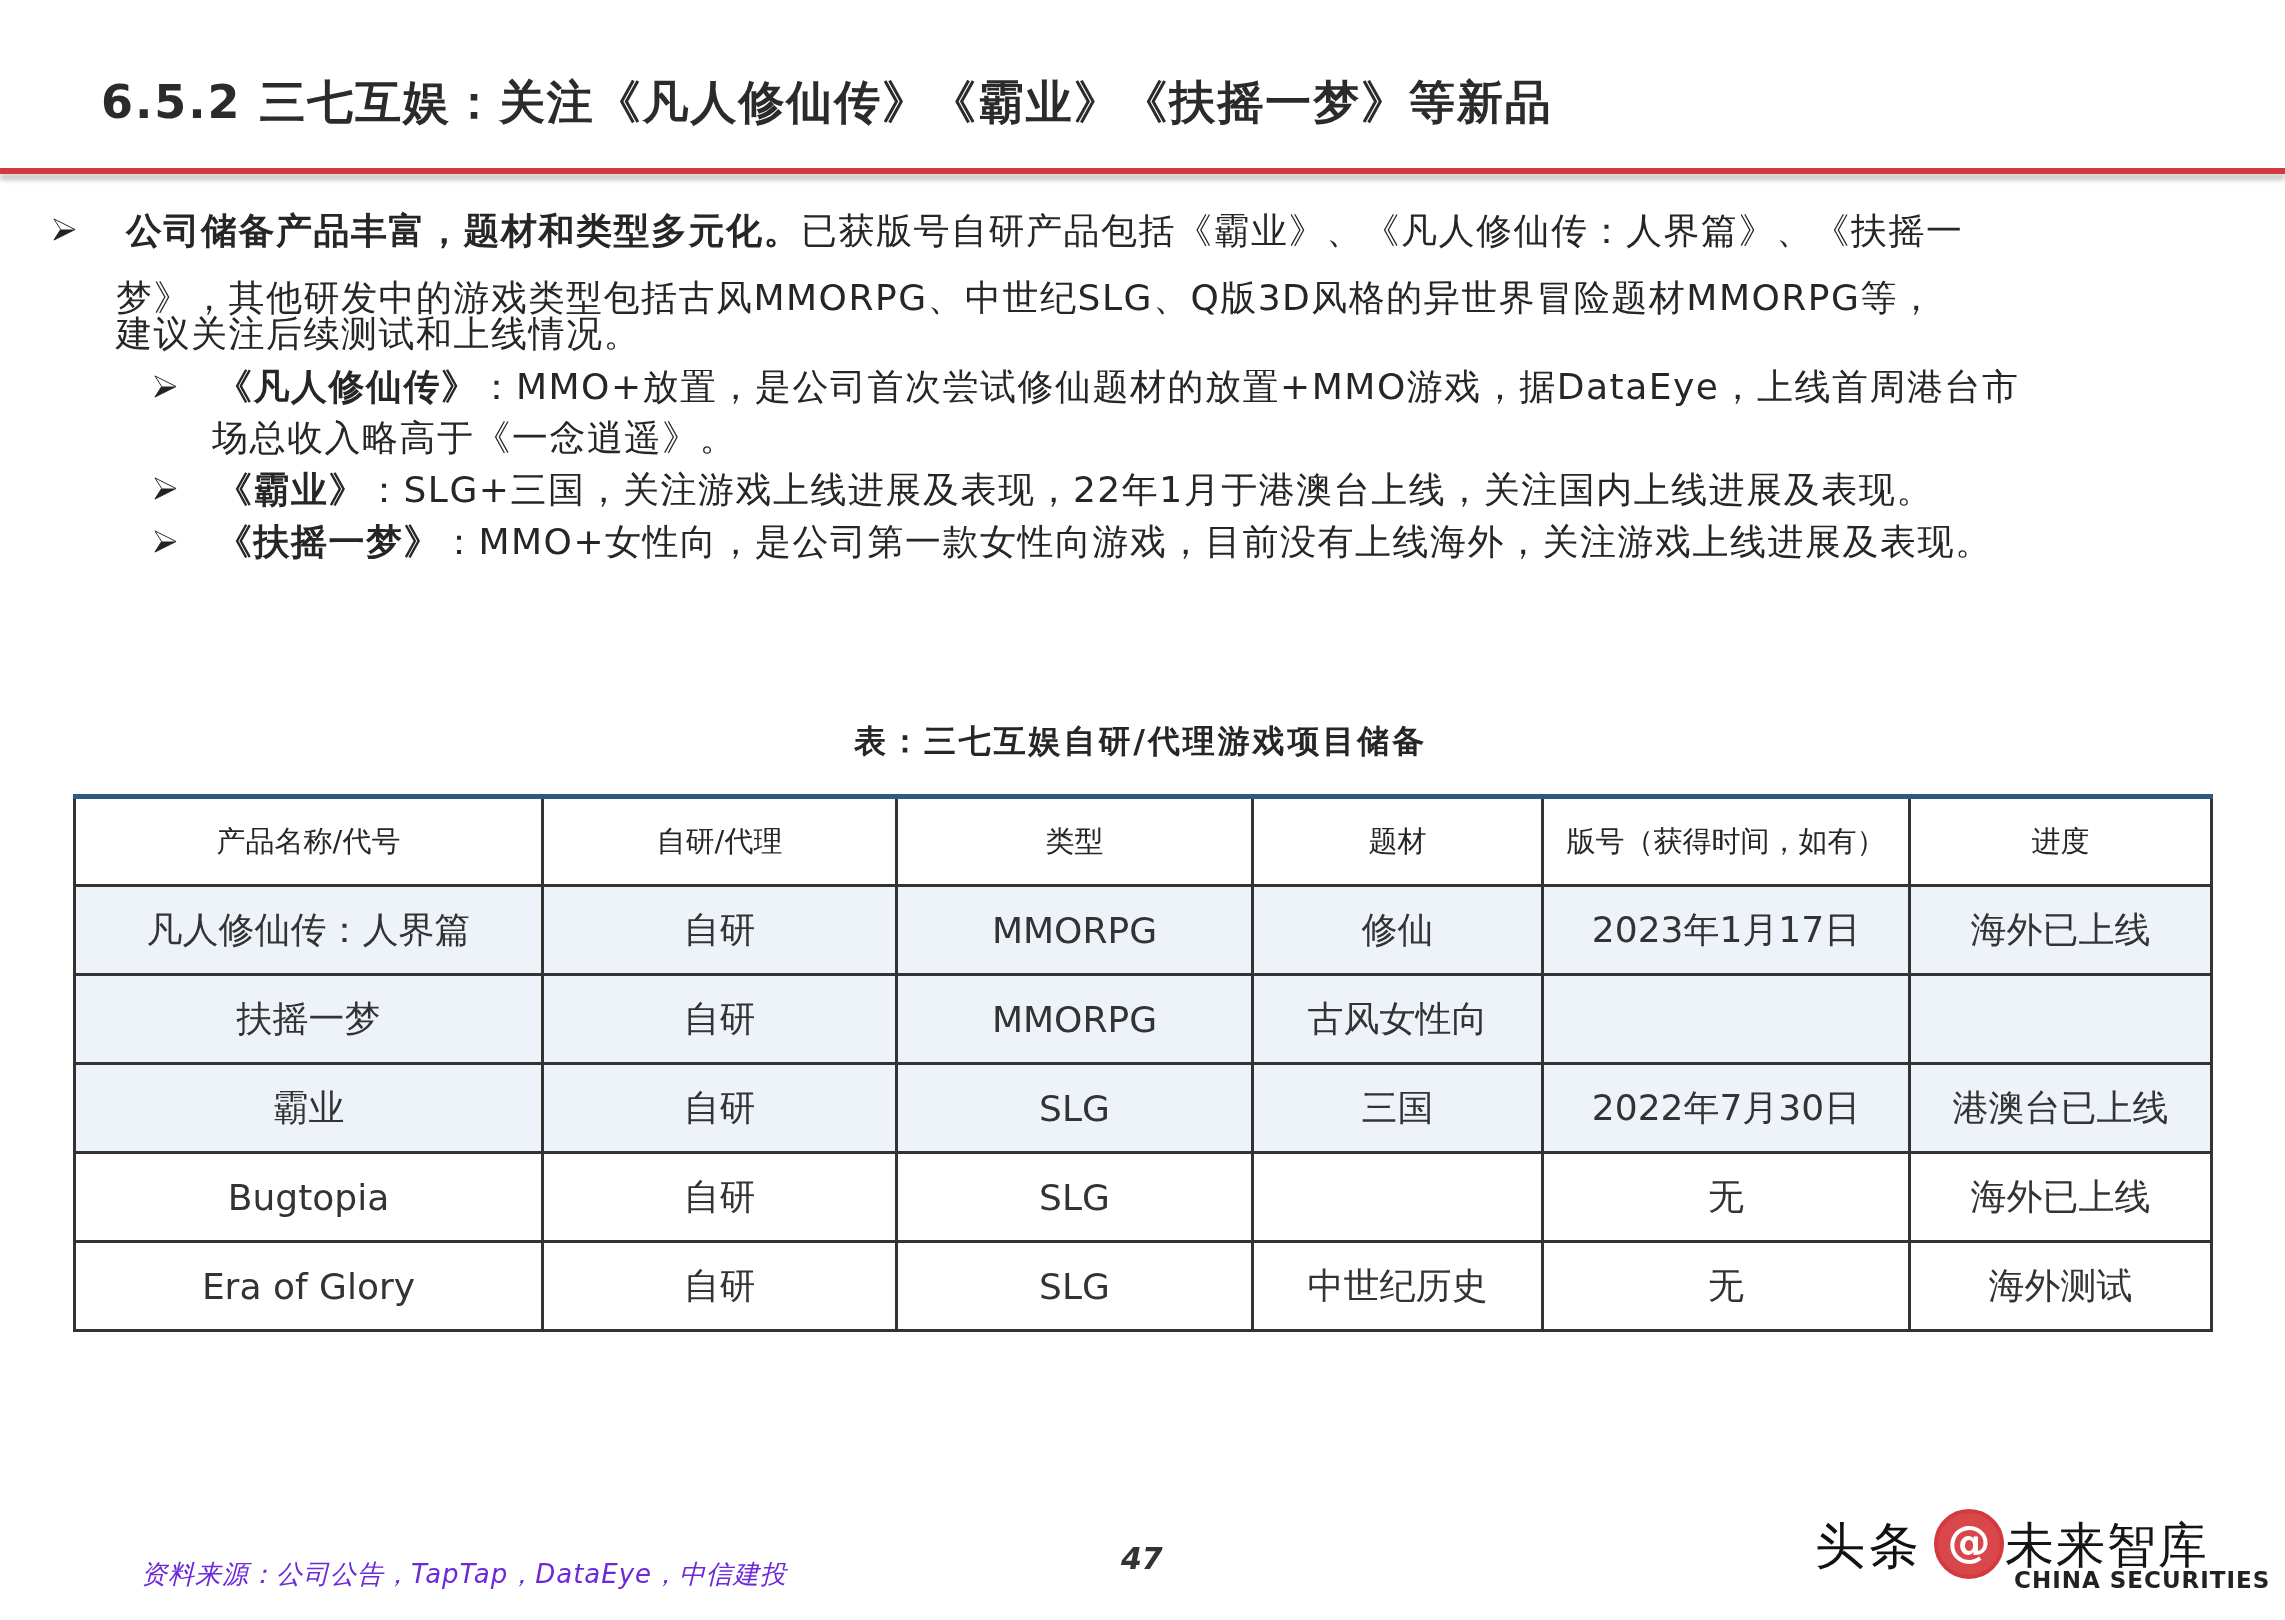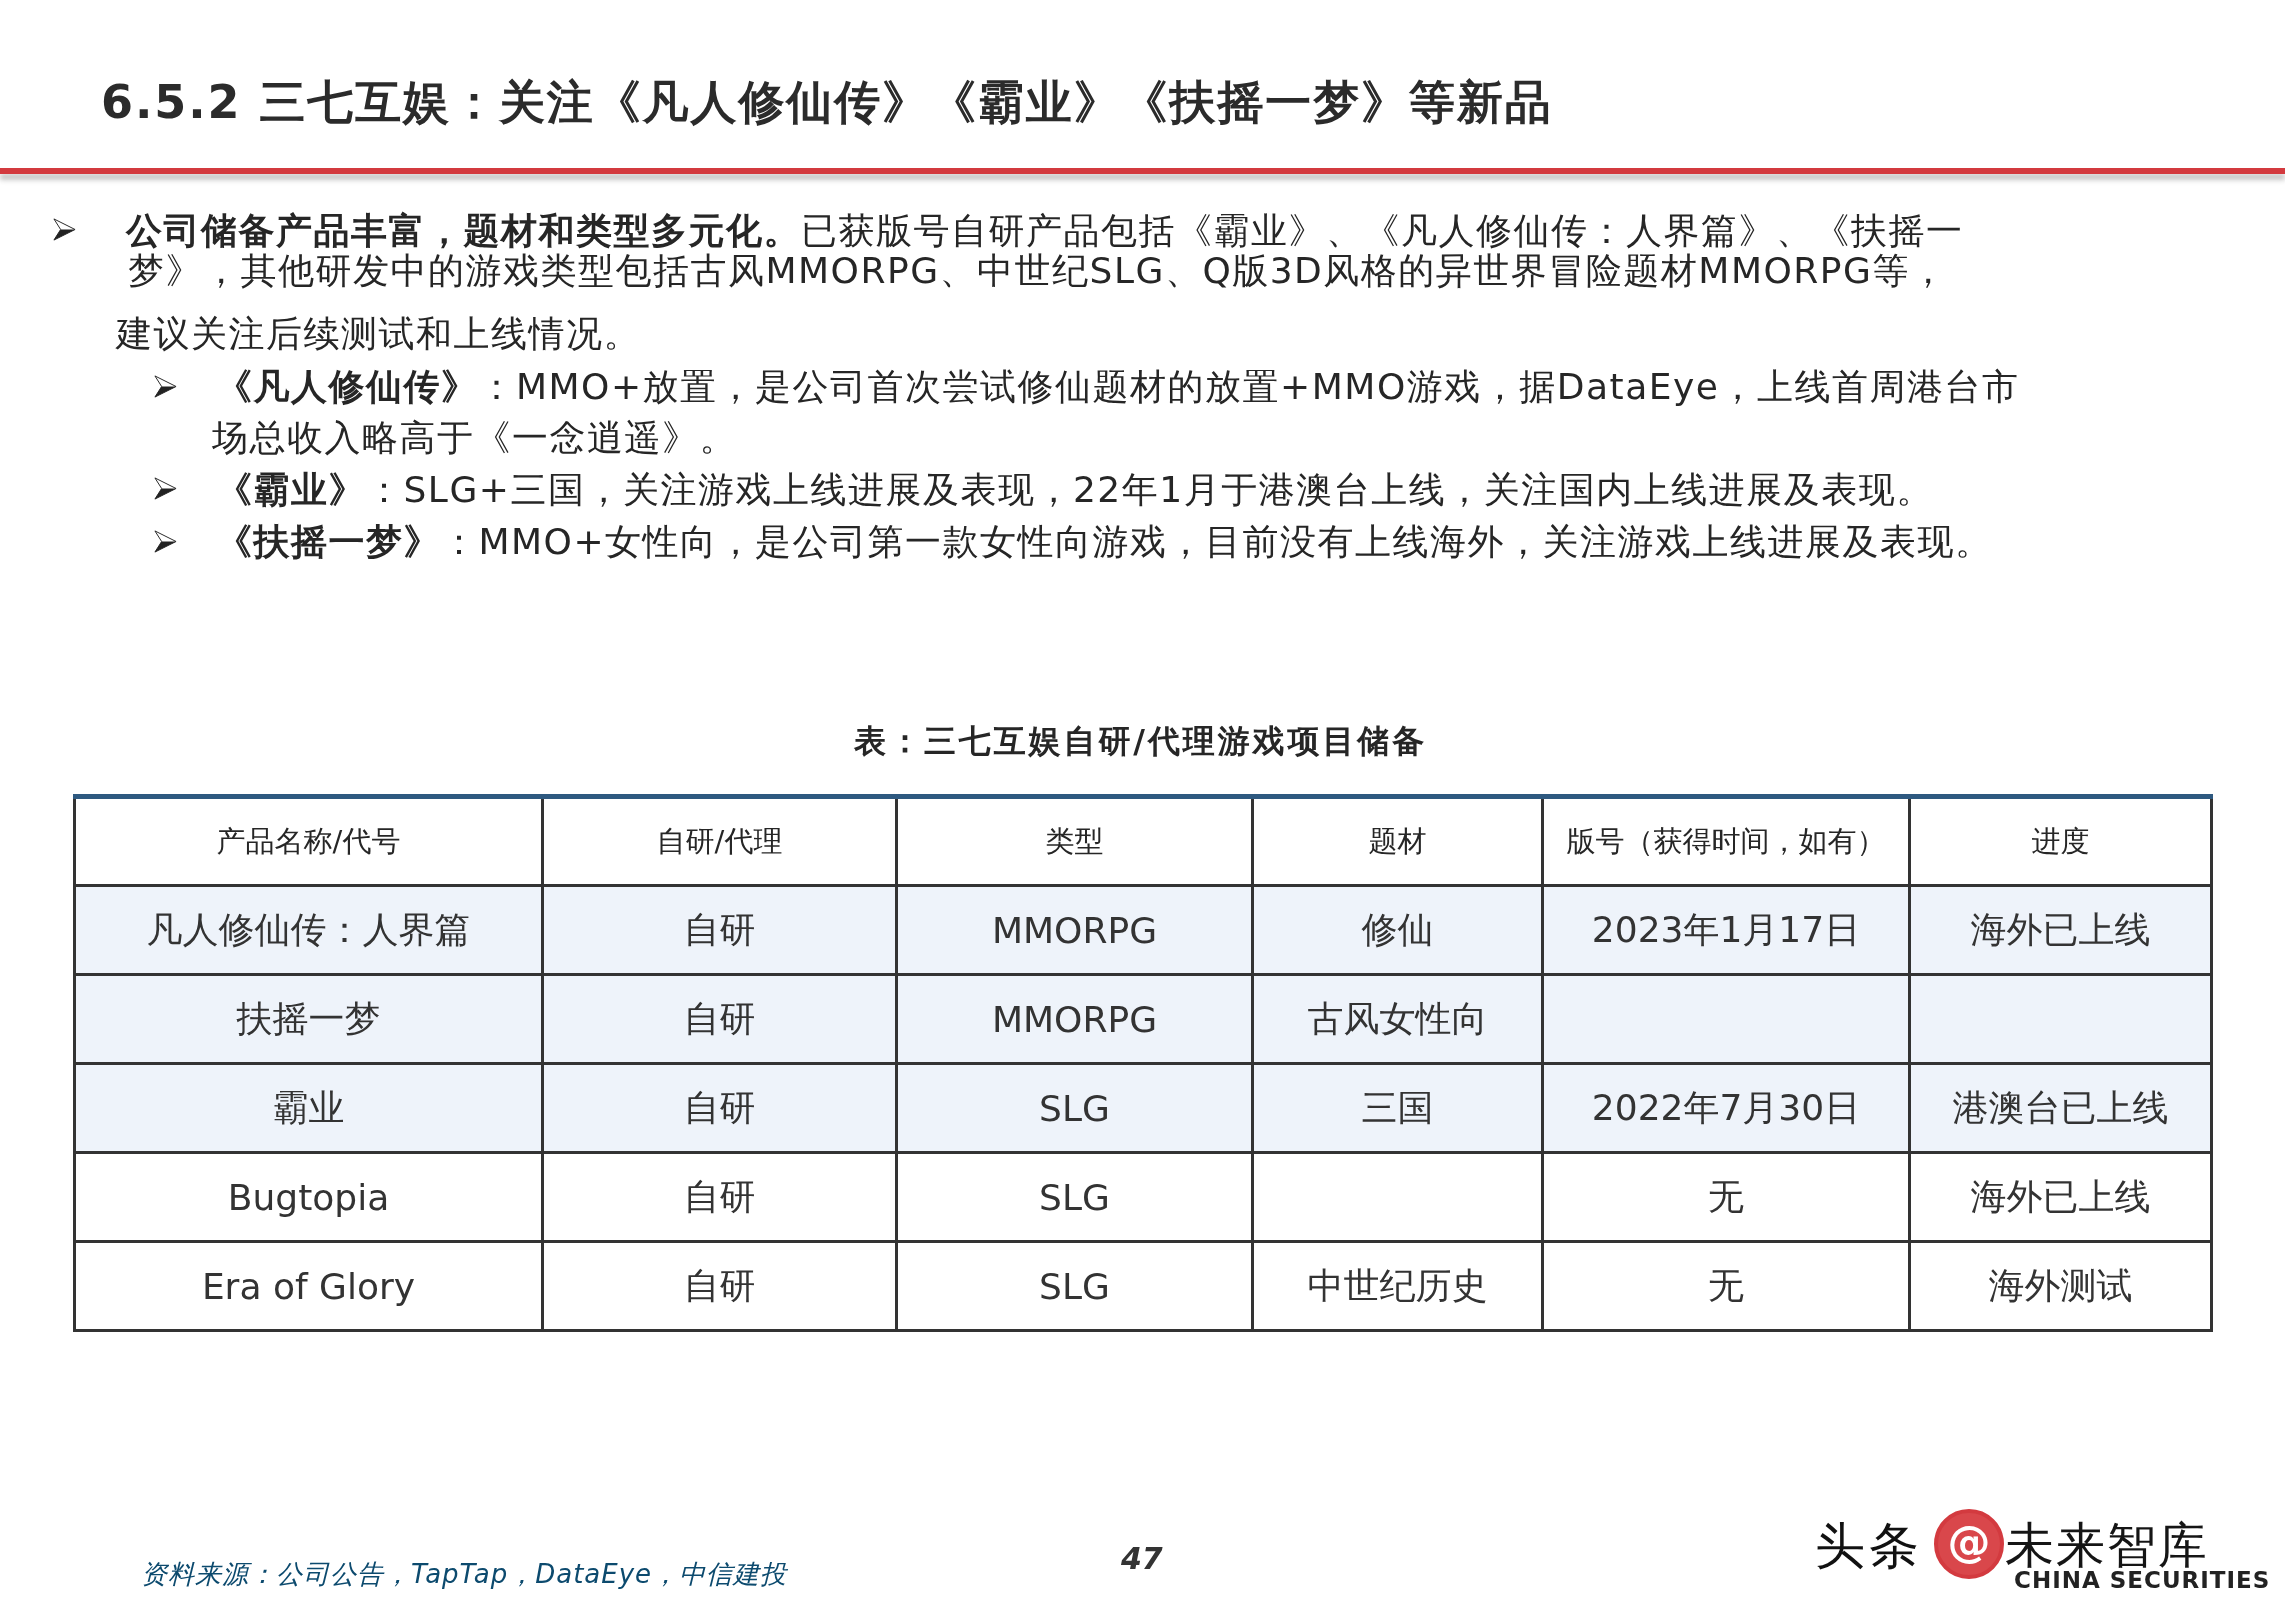--- a/index.html
+++ b/index.html
@@ -40,21 +40,21 @@
   table.reserve th, table.reserve td {
     border: 3.9px solid #333333; text-align: center; vertical-align: middle;
     font-size: 36px; color: #333333; height: 89px; font-weight: normal;
   }
   table.reserve thead th { border-top: 5.8px solid #2e5980; background: #ffffff; font-size: 29px; color: #262626; }
   table.reserve tbody tr.shaded td { background: #eef3fa; }
   table.reserve tbody tr.plain td { background: #ffffff; }
 
   .source {
     position: absolute; left: 141px; top: 1557px;
-    font-size: 26px; font-style: italic; color: #0c4a6e; white-space: nowrap; letter-spacing: 1px;
+    font-size: 26px; font-style: italic; color: #6d28d9; white-space: nowrap; letter-spacing: 1px;
   }
   .page-number {
     position: absolute; left: 1121px; top: 1541px;
     font-size: 30px; font-weight: bold; font-style: italic; color: #333333;
   }
   .watermark {
     position: absolute; left: 1815px; top: 1509px; width: 446px; height: 87px;
   }
   .wm-toutiao {
     position: absolute; left: 0; top: 3.9px; font-size: 50px; color: #111111; letter-spacing: 3.9px; white-space: nowrap;
@@ -80,21 +80,21 @@
 <div class="content">
   <div class="bullet-arrow" style="left:52px; top:217px;">
     <svg viewBox="0 0 26 26">
         <polygon points="2,2 24,13 2,24 9,13" fill="#ffffff" stroke="#222" stroke-width="1"></polygon>
         <polygon points="9,13 24,13 2,24" fill="#222"></polygon>
       </svg>
   </div>
   <div class="bullet-row" style="left:116px; top:205px;">
     <span class="bold">公司储备产品丰富，题材和类型多元化。</span><span>已获版号自研产品包括《霸业》、《凡人修仙传：人界篇》、《扶摇一</span>
   </div>
-  <div class="bullet-row" style="left:116px; top:245px;margin-left:12px;">梦》，其他研发中的游戏类型包括古风MMORPG、中世纪SLG、Q版3D风格的异世界冒险题材MMORPG等，</div>
+  <div class="bullet-row" style="left:116px; top:272px;">梦》，其他研发中的游戏类型包括古风MMORPG、中世纪SLG、Q版3D风格的异世界冒险题材MMORPG等，</div>
   <div class="bullet-row" style="left:116px; top:308px;">建议关注后续测试和上线情况。</div>
 
   <div class="bullet-arrow" style="left:153px; top:374px;">
     <svg viewBox="0 0 26 26">
         <polygon points="2,2 24,13 2,24 9,13" fill="#ffffff" stroke="#222" stroke-width="1"></polygon>
         <polygon points="9,13 24,13 2,24" fill="#222"></polygon>
       </svg>
   </div>
   <div class="bullet-row" style="left:206px; top:361px;">
     <span class="bold">《凡人修仙传》</span><span>：MMO+放置，是公司首次尝试修仙题材的放置+MMO游戏，据DataEye，上线首周港台市</span>

